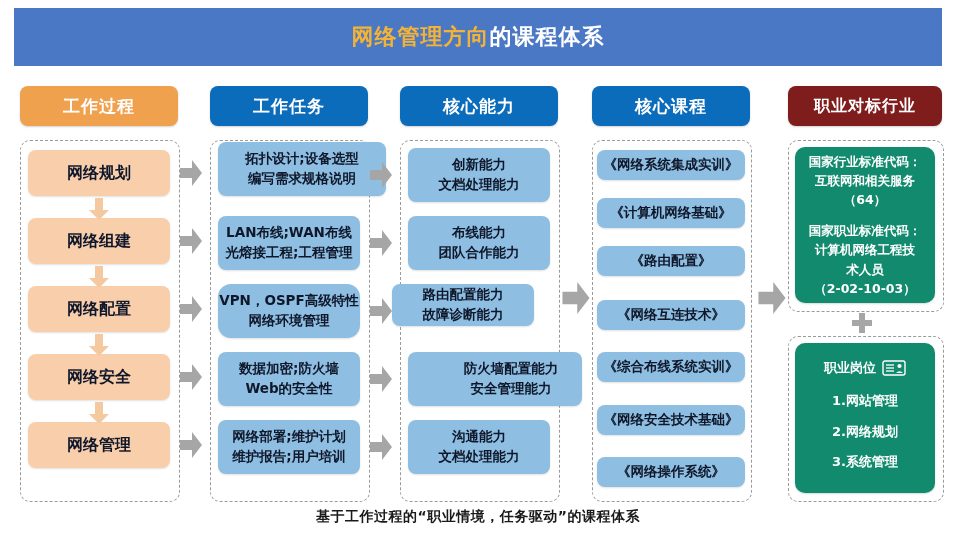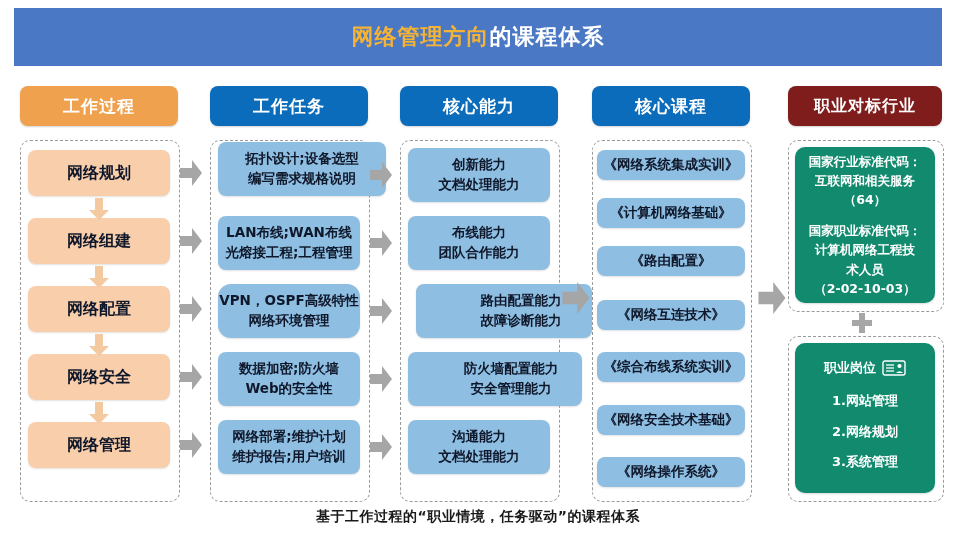--- a/index.html
+++ b/index.html
@@ -199,21 +199,21 @@
   </svg>
 
   <div class="cell blue" style="left:408px;top:148px;width:142px;height:54px;">
     <span>创新能力</span>
     <span>文档处理能力</span>
   </div>
   <div class="cell blue" style="left:408px;top:216px;width:142px;height:54px;">
     <span>布线能力</span>
     <span>团队合作能力</span>
   </div>
-  <div class="cell blue" style="left:416px;top:284px;width:142px;height:54px;padding-left:34px;">
+  <div class="cell blue" style="left:392px;top:284px;width:142px;height:42px;">
     <span>路由配置能力</span>
     <span>故障诊断能力</span>
   </div>
   <div class="cell blue" style="left:408px;top:352px;width:142px;height:54px;padding-left:32px;">
     <span>防火墙配置能力</span>
     <span>安全管理能力</span>
   </div>
   <div class="cell blue" style="left:408px;top:420px;width:142px;height:54px;">
     <span>沟通能力</span>
     <span>文档处理能力</span>

